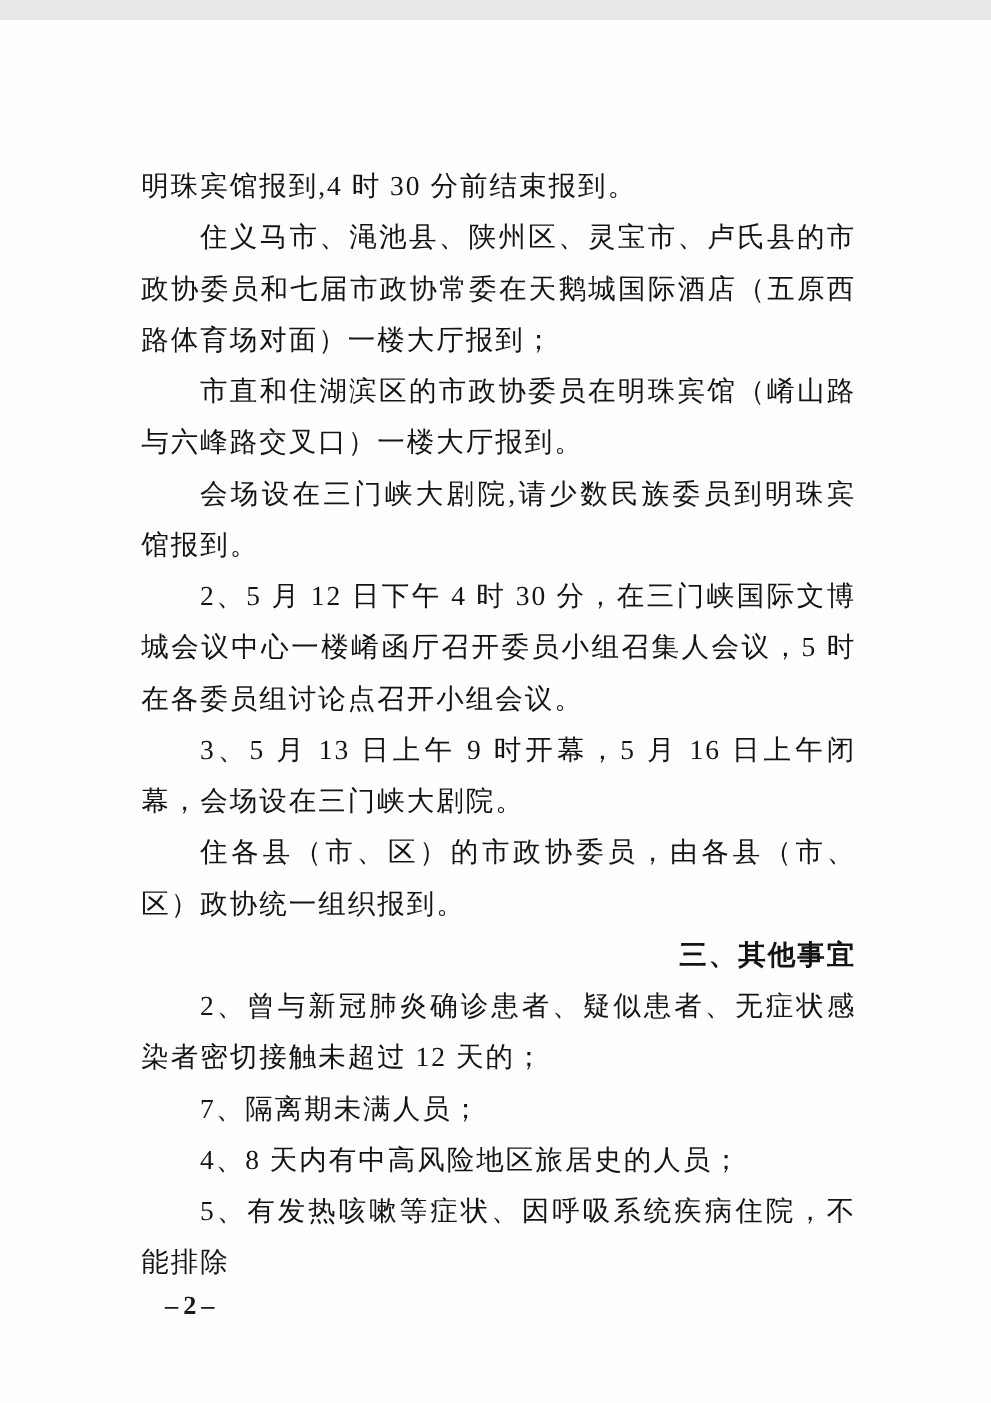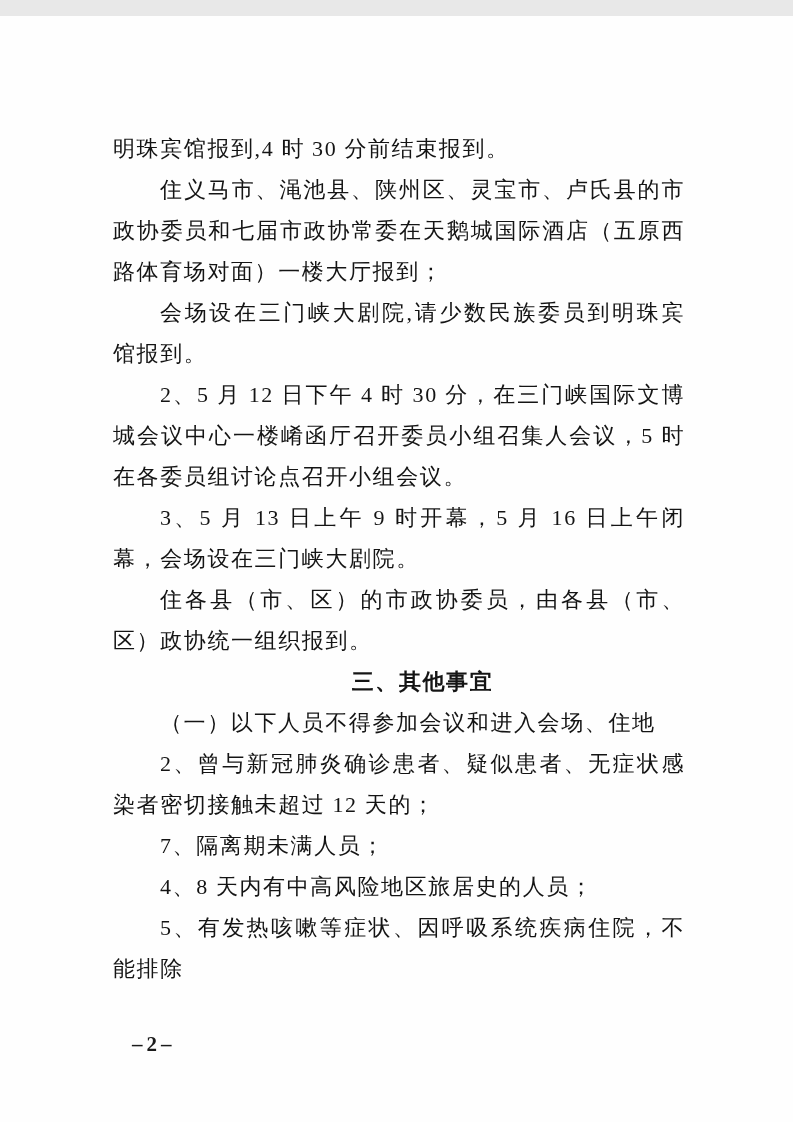--- a/index.html
+++ b/index.html
@@ -32,45 +32,45 @@
     text-justify: inter-ideograph;
     text-indent: 47px;
     word-break: break-all;
   }
   .content p.no-indent {
     text-indent: 0;
   }
   .content p.heading {
     font-family: "Liberation Sans", "DejaVu Sans", sans-serif;
     font-weight: bold;
-    text-align: center;
+    text-align: right;
   }
   .page-number {
     position: absolute;
     left: 132px;
     top: 1016px;
     font-size: 21px;
     font-weight: bold;
     letter-spacing: 4px;
     font-family: "Liberation Serif", "DejaVu Serif", serif;
     color: #1a1a1a;
   }
 </style>
 </head>
 <body>
 
 <div class="page">
   <div class="content">
     <p class="no-indent">明珠宾馆报到,4 时 30 分前结束报到。</p>
     <p>住义马市、渑池县、陕州区、灵宝市、卢氏县的市政协委员和七届市政协常委在天鹅城国际酒店（五原西路体育场对面）一楼大厅报到；</p>
+    <p>市直和住湖滨区的市政协委员在明珠宾馆（崤山路与六峰路交叉口）一楼大厅报到。</p>
     <p>会场设在三门峡大剧院,请少数民族委员到明珠宾馆报到。</p>
     <p>2、5 月 12 日下午 4 时 30 分，在三门峡国际文博城会议中心一楼崤函厅召开委员小组召集人会议，5 时在各委员组讨论点召开小组会议。</p>
     <p>3、5 月 13 日上午 9 时开幕，5 月 16 日上午闭幕，会场设在三门峡大剧院。</p>
     <p>住各县（市、区）的市政协委员，由各县（市、区）政协统一组织报到。</p>
     <p class="heading">三、其他事宜</p>
-    <p>（一）以下人员不得参加会议和进入会场、住地</p>
     <p>2、曾与新冠肺炎确诊患者、疑似患者、无症状感染者密切接触未超过 12 天的；</p>
     <p>7、隔离期未满人员；</p>
     <p>4、8 天内有中高风险地区旅居史的人员；</p>
     <p>5、有发热咳嗽等症状、因呼吸系统疾病住院，不能排除</p>
   </div>
   <div class="page-number">–2–</div>
 </div>
 
 </body></html>

